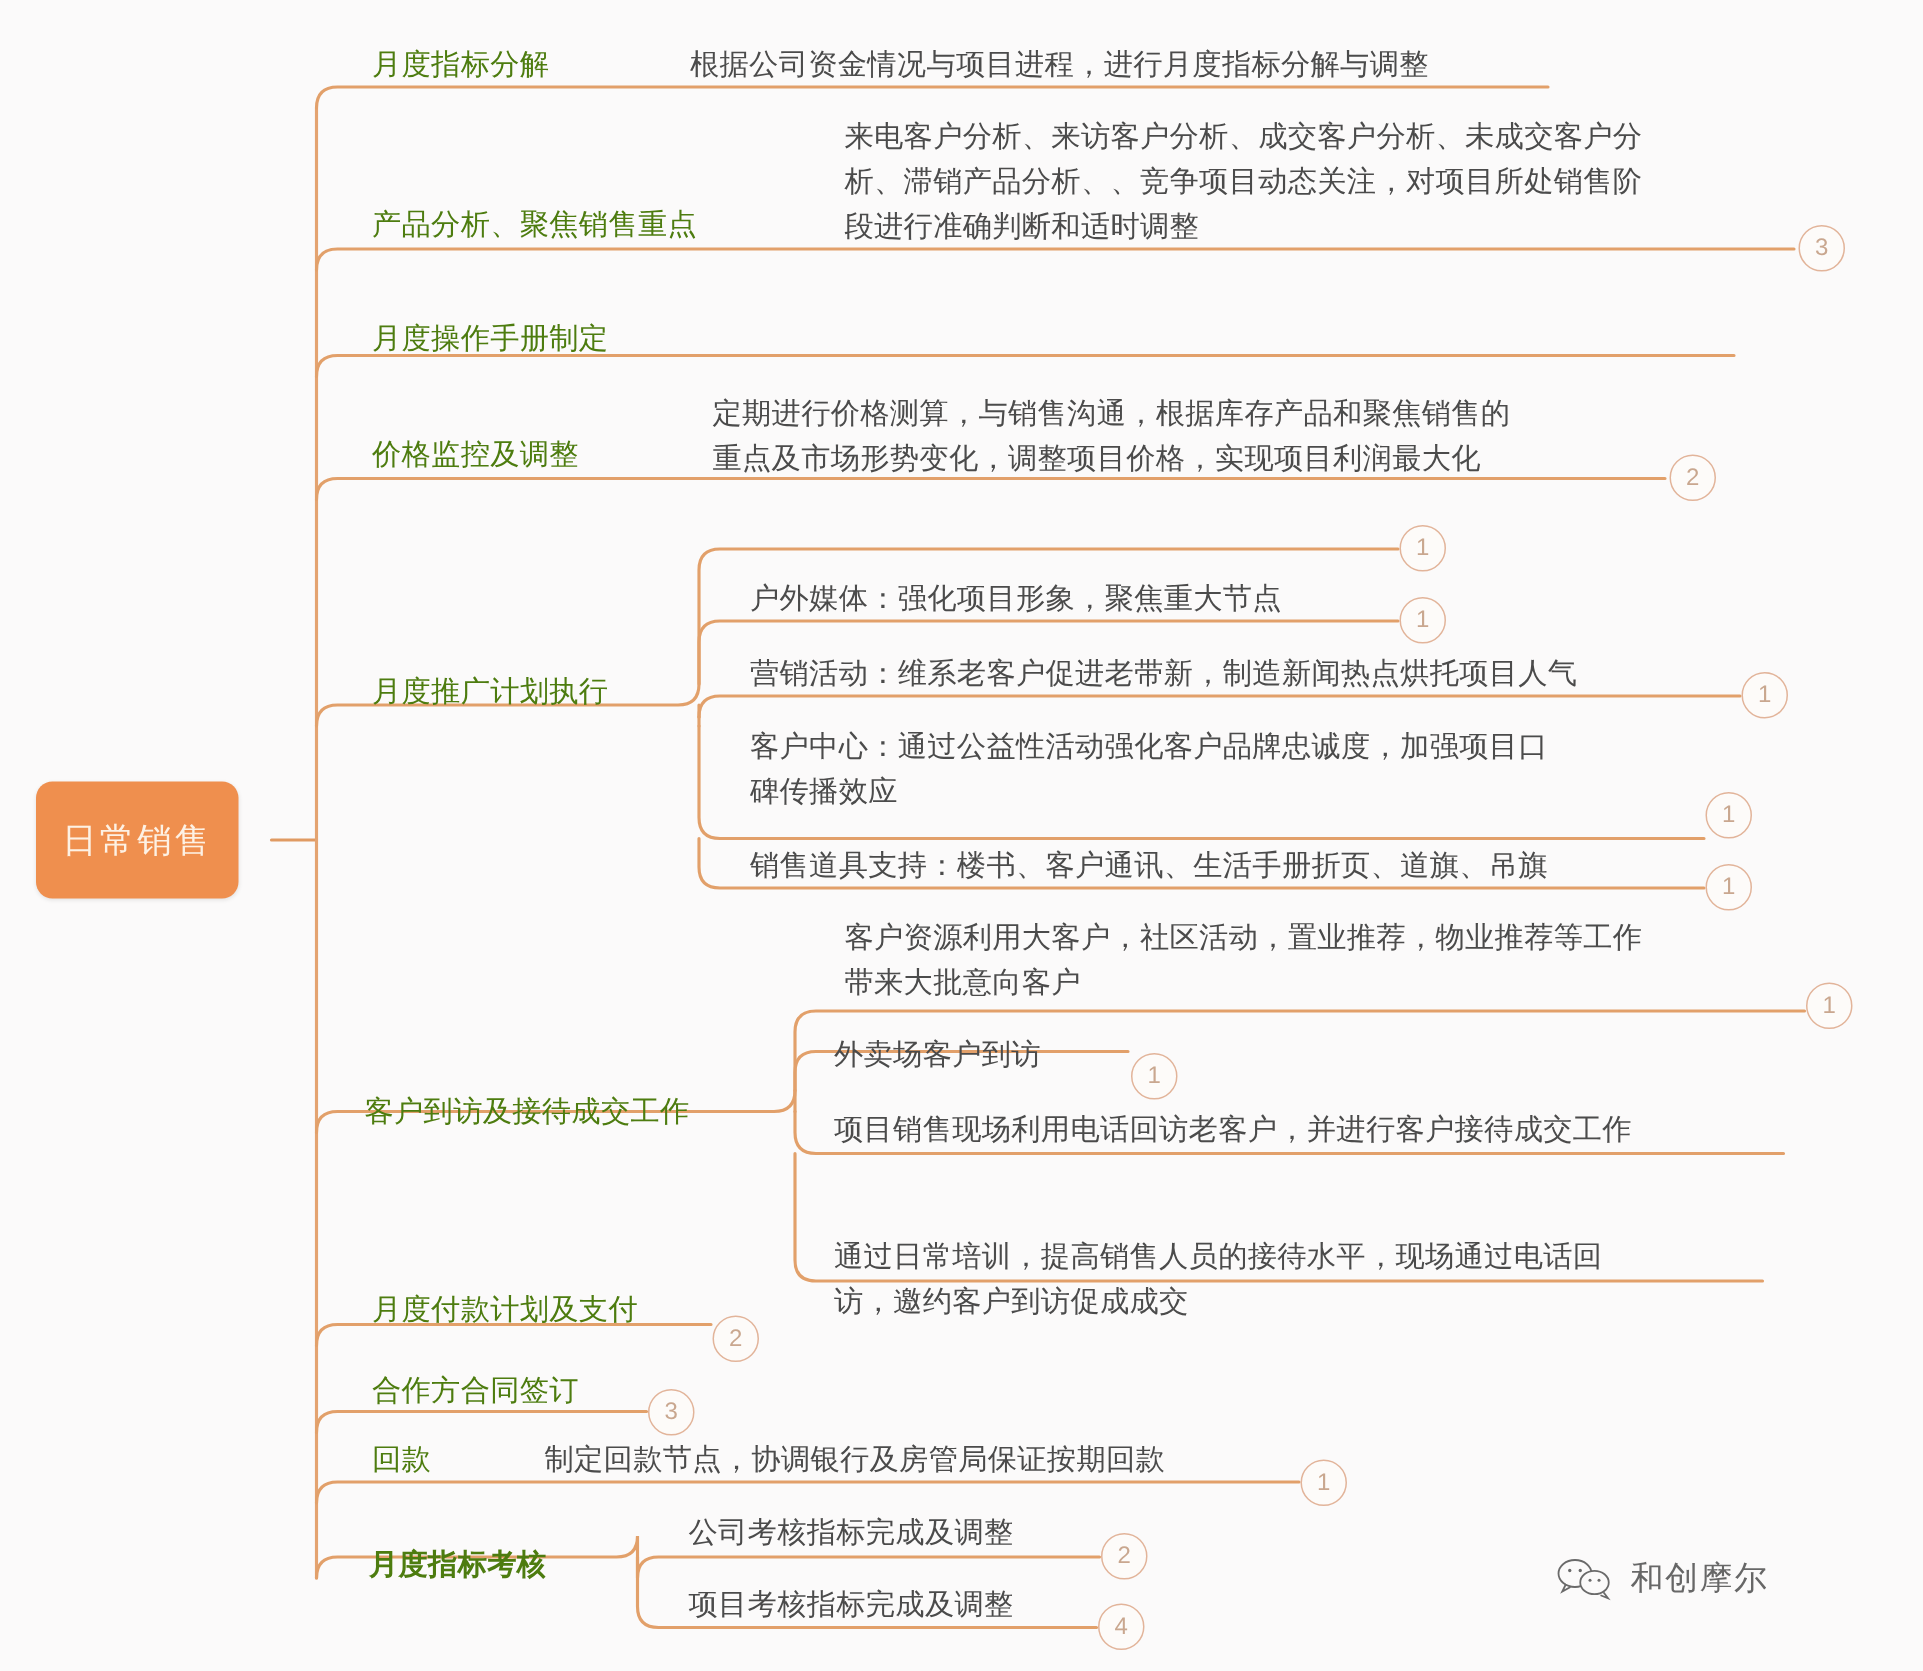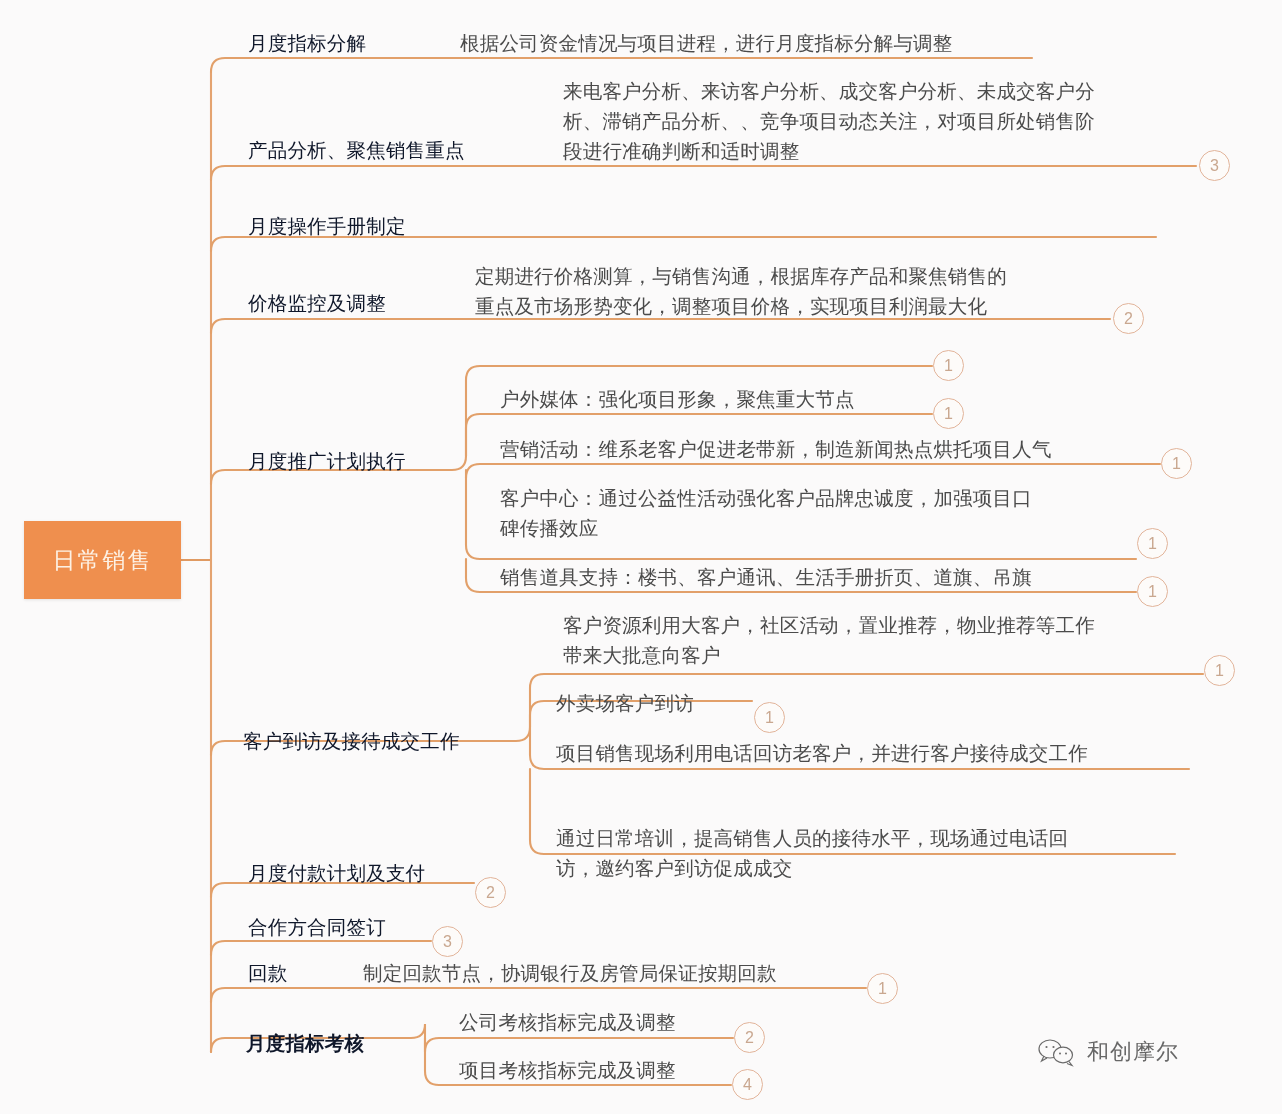--- a/index.html
+++ b/index.html
@@ -19,45 +19,45 @@
     position: absolute;
     left: 0; top: 0;
     width: 1282px;
     height: 1114px;
     pointer-events: none;
   }
   .root-node {
     position: absolute;
     left: 24px;
     top: 521px;
-    width: 157px;
+    width: 135px;
     height: 78px;
     background: #ef8f4e;
-    border-radius: 0;
+    border-radius: 11px;
     display: flex;
     align-items: center;
     justify-content: center;
     box-shadow: 0 1px 3px rgba(0,0,0,0.10);
   }
   .root-label {
     color: #fdf1e4;
     font-size: 23px;
     letter-spacing: 2px;
     white-space: nowrap;
   }
   .txt {
     position: absolute;
     color: #4b4b4b;
     font-size: 19.5px;
     line-height: 30px;
     white-space: pre-line;
     letter-spacing: 0.2px;
   }
   .topic {
-    color: #0f172a;
+    color: #4d7c0f;
     font-size: 19.5px;
   }
   .badge {
     position: absolute;
     width: 31px;
     height: 31px;
     border-radius: 50%;
     border: 1.6px solid #e2b49a;
     background: #fdfbf9;
     color: #c9a78f;

